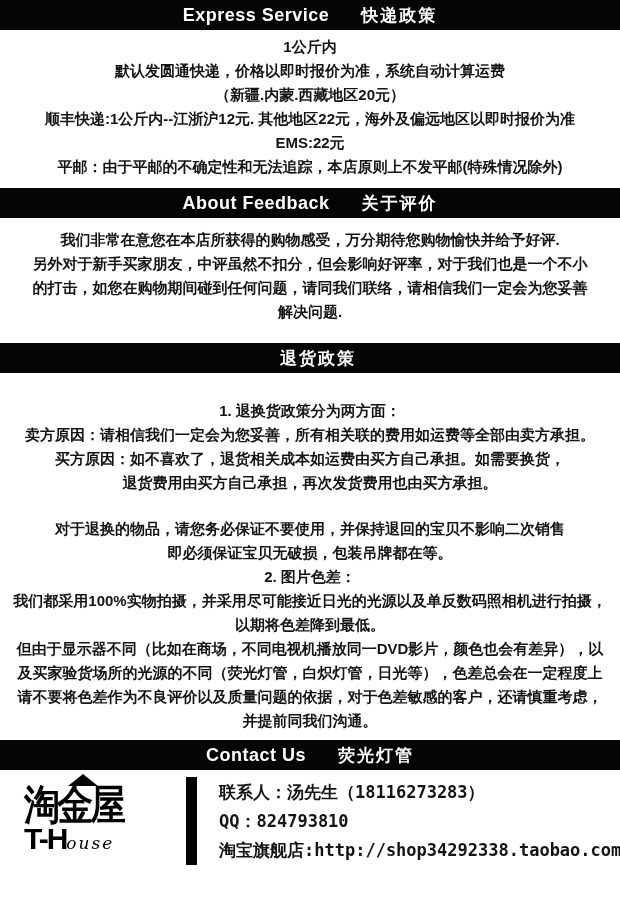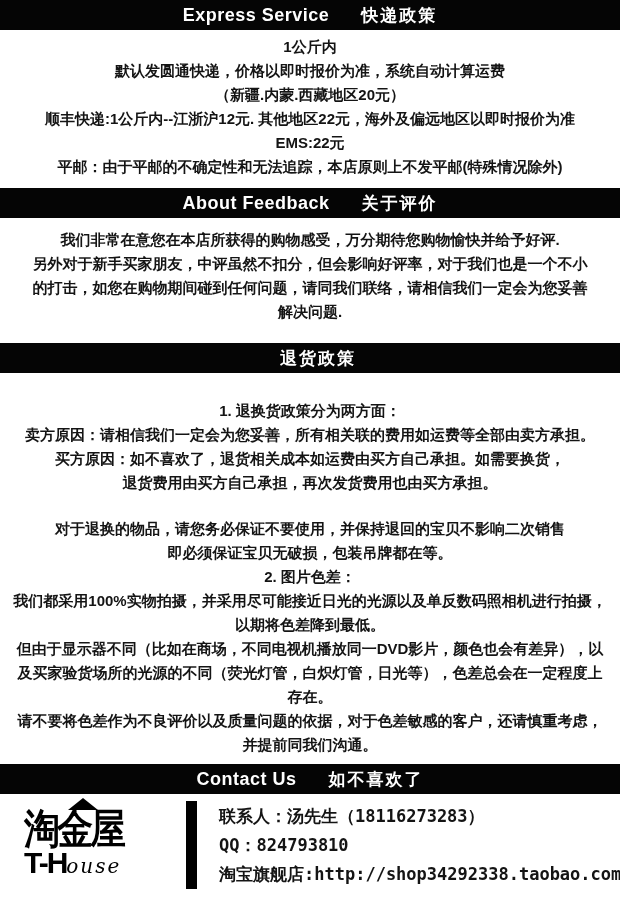--- a/index.html
+++ b/index.html
@@ -47,21 +47,21 @@
     position:absolute;top:-13px;left:44px;width:0;height:0;
     border-left:15px solid transparent;border-right:15px solid transparent;
     border-bottom:12px solid #000;
   }
   .logo-en{margin-top:-1px;white-space:nowrap;}
   .logo-en-bold{
     font-weight:900;font-size:30px;letter-spacing:-2px;
     font-family:"Liberation Sans",sans-serif;
   }
   .logo-en-script{
-    font-style:italic;font-size:20px;letter-spacing:2px;
+    font-style:italic;font-size:17px;letter-spacing:2px;
     font-family:"DejaVu Serif","Liberation Serif",serif;
   }
   .vertical-divider{
     width:11px;height:88px;background:#000;flex:0 0 auto;
     margin:0 22px 0 10px;
   }
   .contact-lines{
     font-family:"DejaVu Sans Mono","Liberation Mono",monospace;
     font-size:17px;line-height:29px;font-weight:700;text-align:left;
     white-space:nowrap;
@@ -104,28 +104,27 @@
     <div class="line">卖方原因：请相信我们一定会为您妥善，所有相关联的费用如运费等全部由卖方承担。</div>
     <div class="line">买方原因：如不喜欢了，退货相关成本如运费由买方自己承担。如需要换货，</div>
     <div class="line">退货费用由买方自己承担，再次发货费用也由买方承担。</div>
     <div class="line gap-above">对于退换的物品，请您务必保证不要使用，并保持退回的宝贝不影响二次销售</div>
     <div class="line">即必须保证宝贝无破损，包装吊牌都在等。</div>
     <div class="line">2. 图片色差：</div>
     <div class="line">我们都采用100%实物拍摄，并采用尽可能接近日光的光源以及单反数码照相机进行拍摄，</div>
     <div class="line">以期将色差降到最低。</div>
     <div class="line">但由于显示器不同（比如在商场，不同电视机播放同一DVD影片，颜色也会有差异），以</div>
     <div class="line">及买家验货场所的光源的不同（荧光灯管，白炽灯管，日光等），色差总会在一定程度上</div>
-    <div class="line">存在。</div>
     <div class="line">请不要将色差作为不良评价以及质量问题的依据，对于色差敏感的客户，还请慎重考虑，</div>
     <div class="line">并提前同我们沟通。</div>
   </div>
 
   <div class="header-bar">
     <span class="en">Contact Us</span>
-    <span class="zh">如不喜欢了</span>
+    <span class="zh">荧光灯管</span>
   </div>
   <div class="contact-row">
     <div class="logo">
       <span class="logo-roof"></span>
       <div class="logo-zh">淘金屋</div>
       <div class="logo-en">
         <span class="logo-en-bold">T-H</span><span class="logo-en-script">ouse</span>
       </div>
     </div>
     <div class="vertical-divider"></div>

